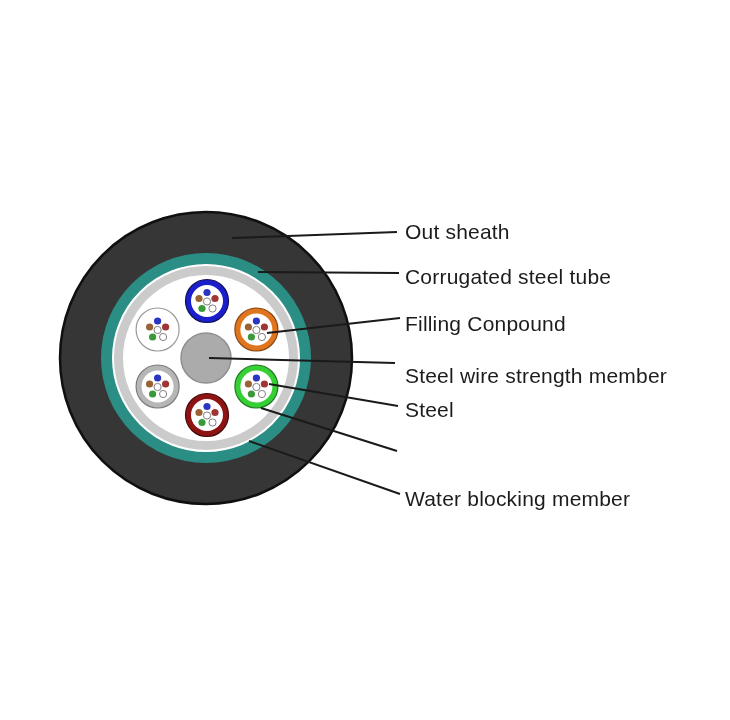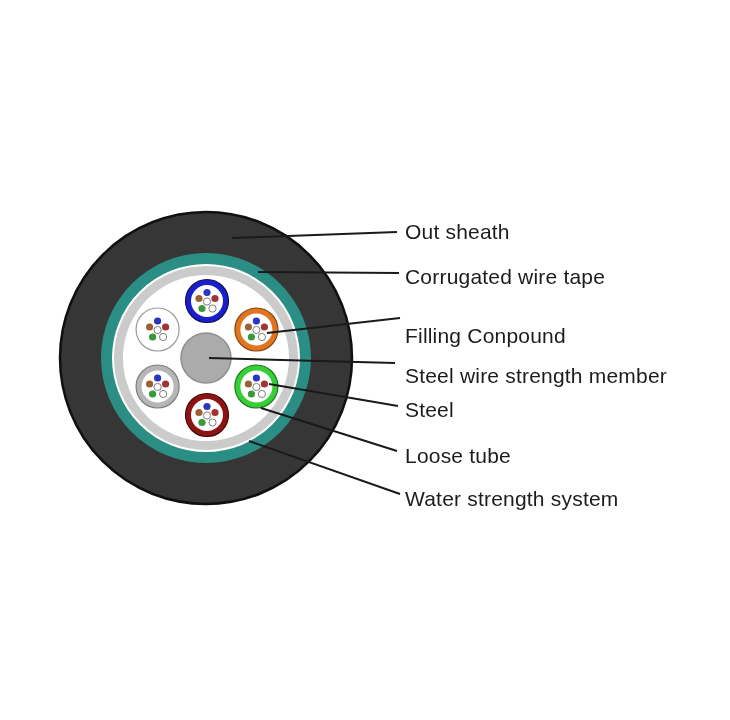--- a/index.html
+++ b/index.html
@@ -117,20 +117,19 @@
       <line x1="258" y1="272" x2="399" y2="273" stroke="#1a1a1a"></line>
       <line x1="267" y1="333" x2="400" y2="318" stroke="#1a1a1a"></line>
       <line x1="209" y1="358" x2="395" y2="363" stroke="#1a1a1a"></line>
       <line x1="269" y1="384" x2="398" y2="406" stroke="#1a1a1a"></line>
       <line x1="261" y1="408" x2="397" y2="451" stroke="#1a1a1a"></line>
       <line x1="249" y1="441" x2="400" y2="494" stroke="#1a1a1a"></line>
     </g>
   </svg>
 
   <div class="callout-label" style="top:232px">Out sheath</div>
-  <div class="callout-label" style="top:277px">Corrugated wire tape</div>
-  <div class="callout-label" style="top:336px">Filling Conpound</div>
+  <div class="callout-label" style="top:277px">Corrugated steel tube</div>
+  <div class="callout-label" style="top:324px">Filling Conpound</div>
   <div class="callout-label" style="top:376px">Steel wire strength member</div>
   <div class="callout-label" style="top:410px">Steel</div>
-  <div class="callout-label" style="top:456px">Loose tube</div>
-  <div class="callout-label" style="top:499px">Water strength system</div>
+  <div class="callout-label" style="top:499px">Water blocking member</div>
 
 </div>
 
 </body></html>

